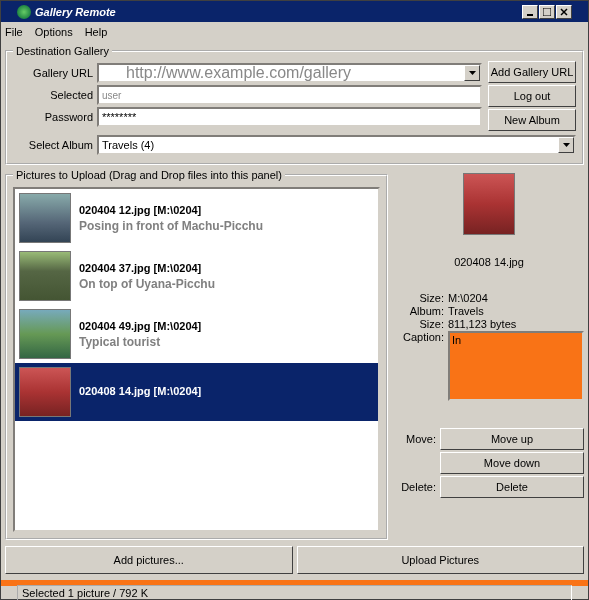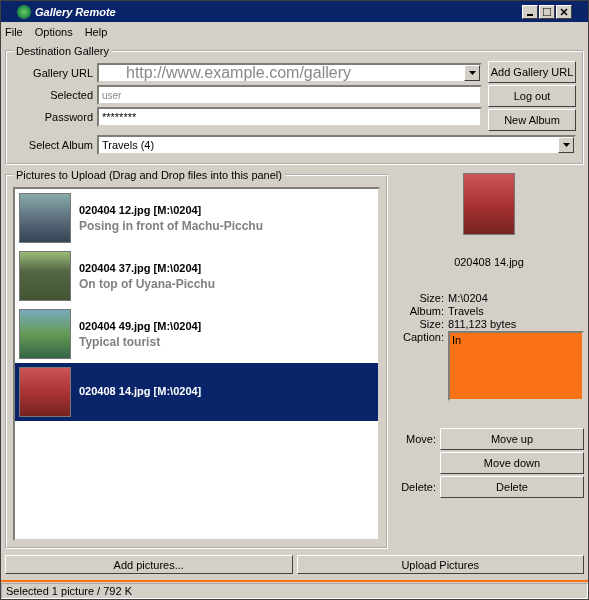--- a/index.html
+++ b/index.html
@@ -42,22 +42,22 @@
   .preview { align-self:center; width:52px; height:62px; background:linear-gradient(#c55,#a33 50%,#722); border:1px solid #777; margin-top:2px; }
   .pfn { text-align:center; margin:3px 0 5px; }
   .kvs { }
   .kv { display:flex; align-items:flex-start; margin:1px 0; }
   .kv .k { width:50px; text-align:right; margin-right:4px; }
   .kv .v { flex:1; }
   .captionbox { flex:1; background:#f97316; border:2px inset #d4d0c8; min-height:70px; padding:1px 2px; }
   .mgrid { display:grid; grid-template-columns: 42px 1fr; gap:2px 4px; align-items:center; margin-top:8px;}
   .mgrid .lbl { text-align:right; }
   .bottom-btns { display:flex; gap:4px; padding:2px 0; }
-  .bottom-btns .btn { flex:1; height:19px; }
-  .statusbar { height:19px; border-top:2px solid #f97316; background:#d4d0c8; padding:2px 0; display:flex; align-items:center; }
+  .bottom-btns .btn { flex:1; height:28px; }
+  .statusbar { height:19px; border-top:6px solid #f97316; background:#d4d0c8; padding:2px 16px; display:flex; align-items:center; }
   .statuscell { border:1px inset #fff; padding:1px 4px; flex:1; }
   svg { display:block; }
 </style>
 </head>
 <body>
 
 <div class="window">
   <div class="titlebar">
     <div class="icon"></div>
     <div class="title">Gallery Remote</div>

